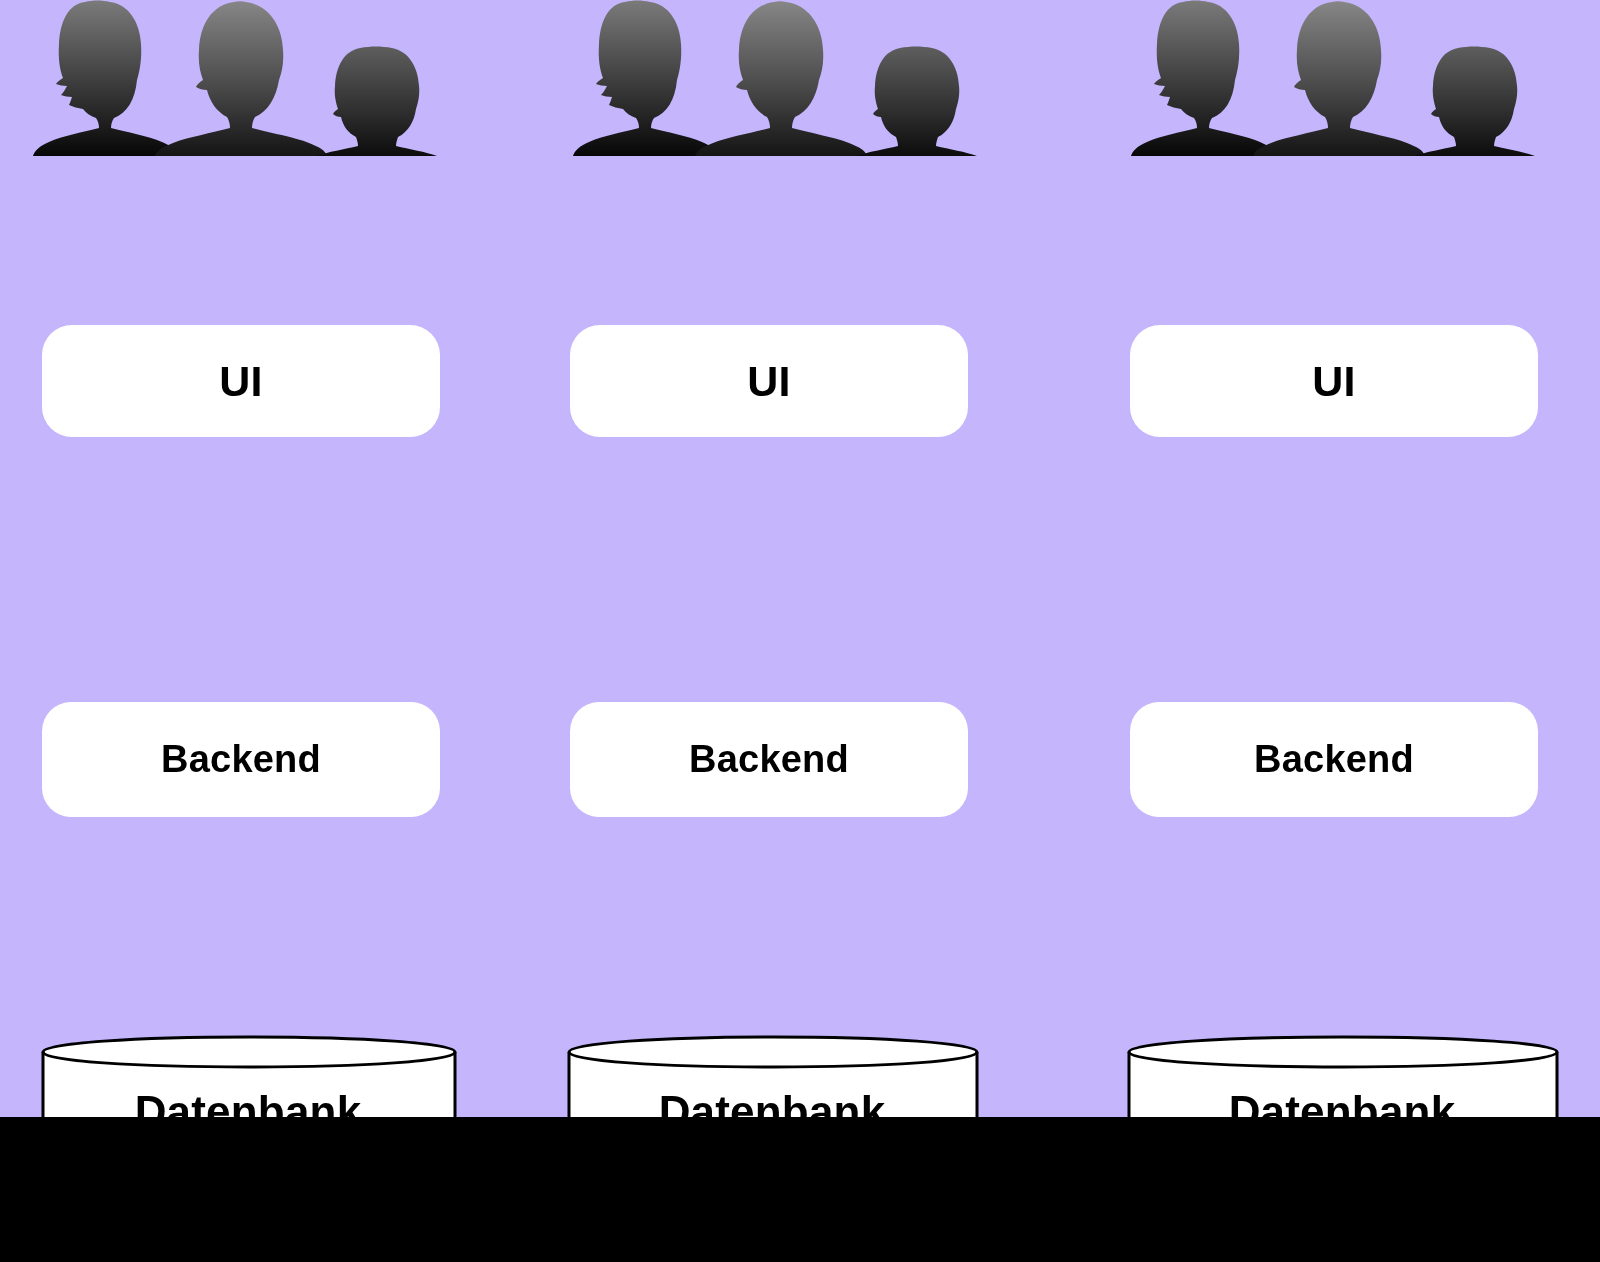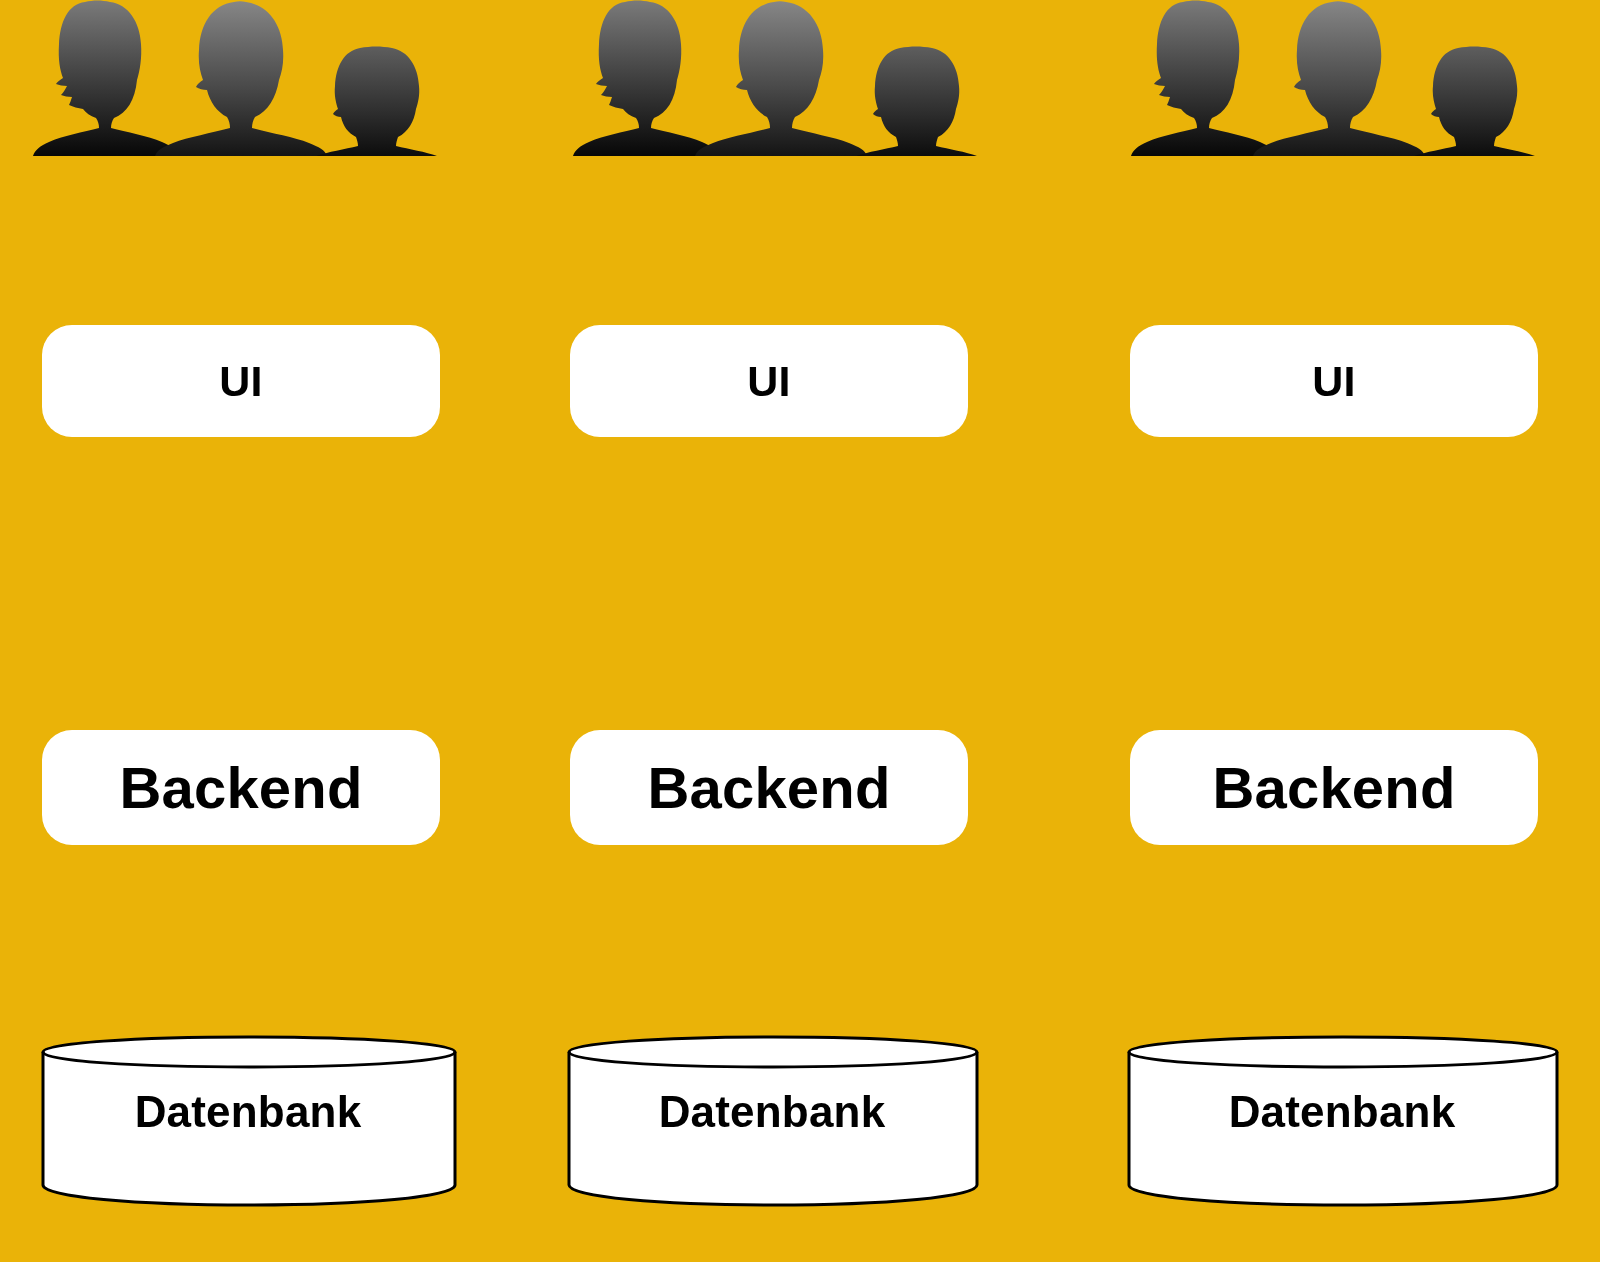--- a/index.html
+++ b/index.html
@@ -8,22 +8,22 @@
     padding: 0;
     background: #000000;
   }
   body {
     font-family: "Liberation Sans", sans-serif;
   }
 
   #canvas {
     position: relative;
     width: 1600px;
-    height: 1262px;
-    background: #eab308;
+    height: 1117px;
+    background: #c4b5fd;
     overflow: hidden;
   }
 
   
   .column {
     position: absolute;
     top: 0;
     height: 1262px;
   }
   .col-1 { left: 0px;    width: 520px; }
@@ -58,23 +58,24 @@
     color: #000000;
     font-weight: bold;
     letter-spacing: 0.2px;
   }
   .box-ui {
     top: 325px;
     height: 112px;
     font-size: 43px;
   }
   .box-backend {
-    top: 730px;
+    top: 702px;
     height: 115px;
-    font-size: 58px;
+    font-size: 38px;
+    border-radius: 29px;
   }
   .col-1 .box { left: 42px; width: 398px; }
   .col-2 .box { left: 42px; width: 398px; }
   .col-3 .box { left: 44px; width: 408px; }
 
   
   .cylinder {
     position: absolute;
     top: 1035px;
     height: 172px;

